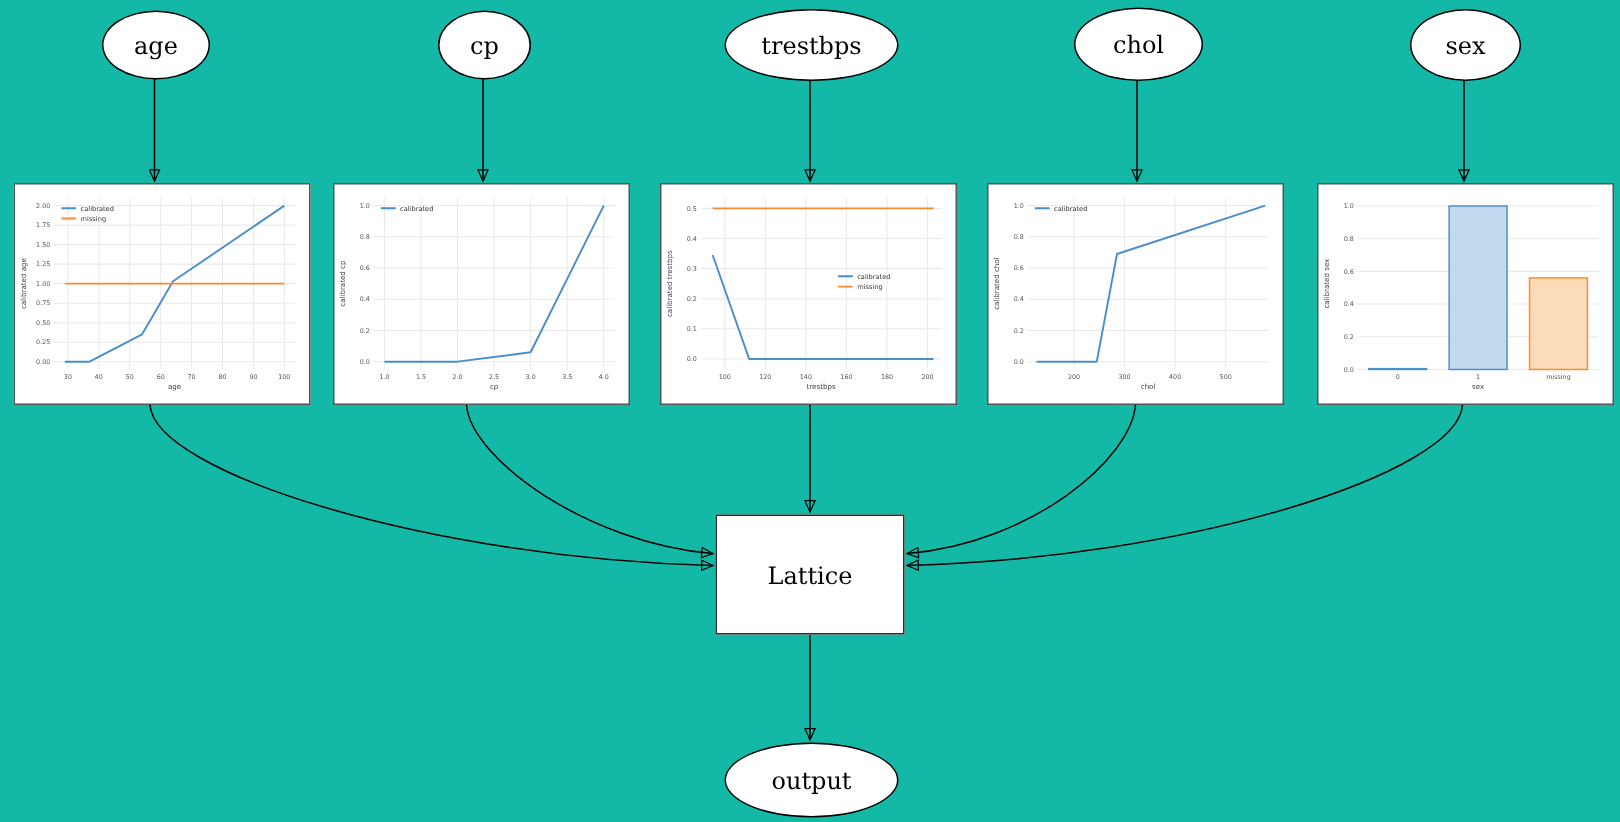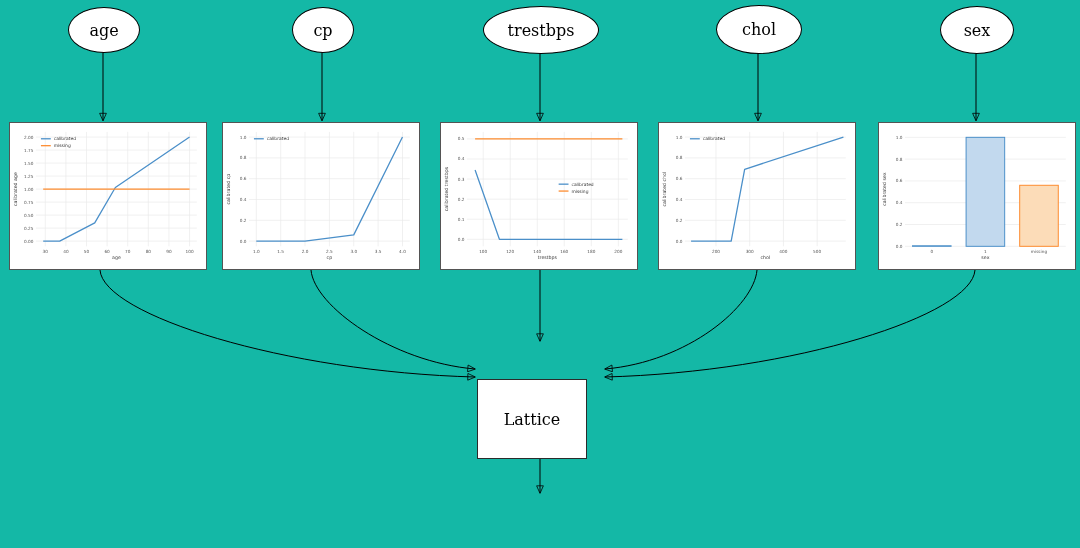--- a/index.html
+++ b/index.html
@@ -3,24 +3,24 @@
 <meta charset="utf-8">
 <style>
   html,body{margin:0;padding:0;background:#fff;}
   .canvas{position:relative;width:1080px;height:548px;background:#14b8a6;overflow:hidden;
           font-family:"Liberation Sans",sans-serif;}
   .edges{position:absolute;left:0;top:0;}
   .edges path{stroke:#000;stroke-width:1;fill:none;}
   .node-ellipse{position:absolute;border:1px solid #000;border-radius:50%;background:#fff;
       display:flex;align-items:center;justify-content:center;
       font-family:"DejaVu Serif","Liberation Serif",serif;font-size:16px;color:#000;}
-  .lattice-box{position:absolute;left:477px;top:343px;width:110px;height:80px;
+  .lattice-box{position:absolute;left:477px;top:343px;width:126px;height:80px;
       border:1.5px solid #2b2b2b;background:#fff;box-sizing:border-box;
       display:flex;align-items:center;justify-content:center;
-      font-family:"DejaVu Serif","Liberation Serif",serif;font-size:16px;color:#000;margin-top:36px;}
+      font-family:"DejaVu Serif","Liberation Serif",serif;font-size:16px;color:#000;}
   .chart{position:absolute;top:122px;width:198px;height:148px;border:1px solid #545454;
       background:#fff;box-sizing:border-box;}
   .chart svg{display:block;}
   #chart-age{left:9px;} #chart-cp{left:222px;} #chart-trestbps{left:440px;}
   #chart-chol{left:658px;} #chart-sex{left:878px;}
   #node-age{left:68px;top:7px;width:70px;height:44px;}
   #node-cp{left:292px;top:7px;width:60px;height:44px;}
   #node-trestbps{left:483px;top:6px;width:114px;height:46px;}
   #node-chol{left:716px;top:5px;width:84px;height:47px;}
   #node-sex{left:940px;top:6px;width:72px;height:46px;}
@@ -234,14 +234,17 @@
         <text transform="translate(161.83333333333334,131.5) scale(0.5)" font-size="8.6" text-anchor="middle" fill="#555555" font-family="&quot;DejaVu Sans&quot;,sans-serif">missing</text>
         <text transform="translate(107.5,138) scale(0.5)" font-size="9.6" text-anchor="middle" fill="#3c3c3c" font-family="&quot;DejaVu Sans&quot;,sans-serif">sex</text>
         <text transform="translate(7,67) rotate(-90) scale(0.5)" font-size="9.6" text-anchor="middle" fill="#3c3c3c" font-family="&quot;DejaVu Sans&quot;,sans-serif">calibrated sex</text>
       </svg>
     </div>
 
   <div class="lattice-box">
     <span>Lattice</span>
   </div>
 
+  <div class="node-ellipse" id="node-output">
+    <span>output</span>
+  </div>
 
 </div>
 
 </body></html>

